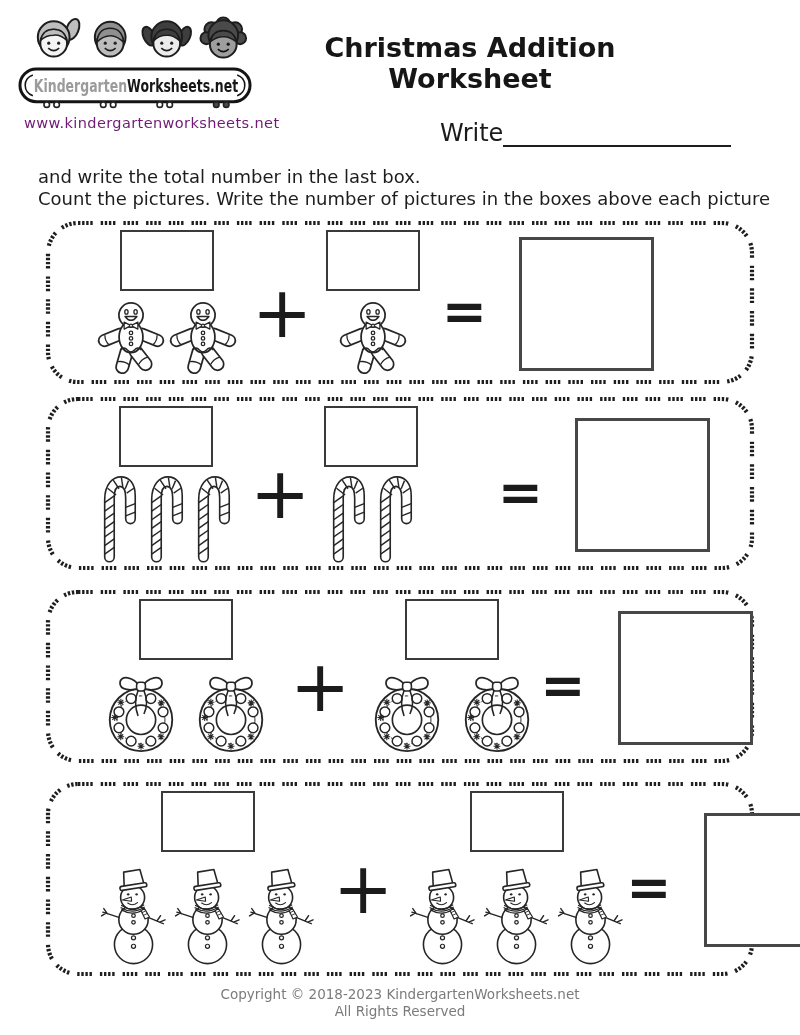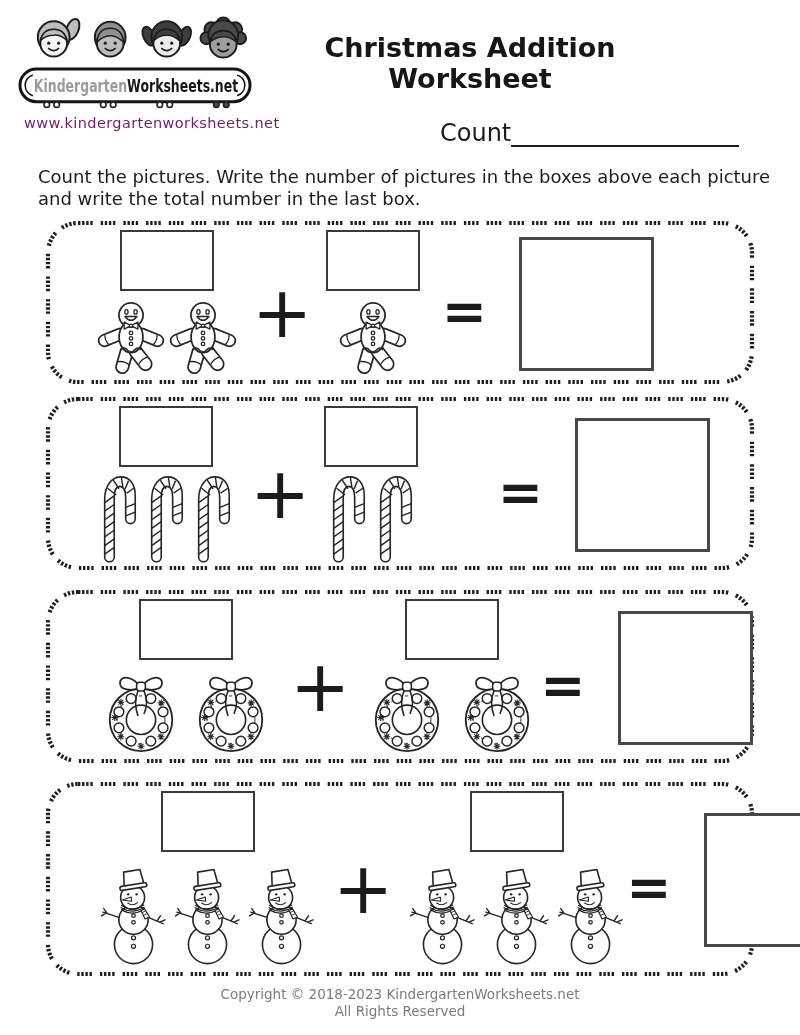--- a/index.html
+++ b/index.html
@@ -243,26 +243,26 @@
       <circle cx="202" cy="93" r="2.8" fill="#4a4a4a"></circle>
         <circle cx="212" cy="93" r="2.8" fill="#4a4a4a"></circle>
     </g>
   </svg>
 
   <div class="site-url">www.kindergartenworksheets.net</div>
 
   <h1 class="title" style="margin:0;font-weight:700;">Christmas Addition Worksheet</h1>
 
   <div class="name-row">
-    <span>Count</span><span class="name-line"></span>
+    <span>Write</span><span class="name-line"></span>
   </div>
 
   <div class="instructions">
+    <div>and write the total number in the last box.</div>
     <div>Count the pictures. Write the number of pictures in the boxes above each picture</div>
-    <div>and write the total number in the last box.</div>
   </div>
 
   <div class="problems">
   <div class="problem-row">
     <svg class="stitch">
       <rect x="4" y="4" rx="30" width="99%" height="96%"></rect>
     </svg>
     <div class="addend">
       <div class="count-box"></div>
       <div class="pics" style="gap: 6px;">

